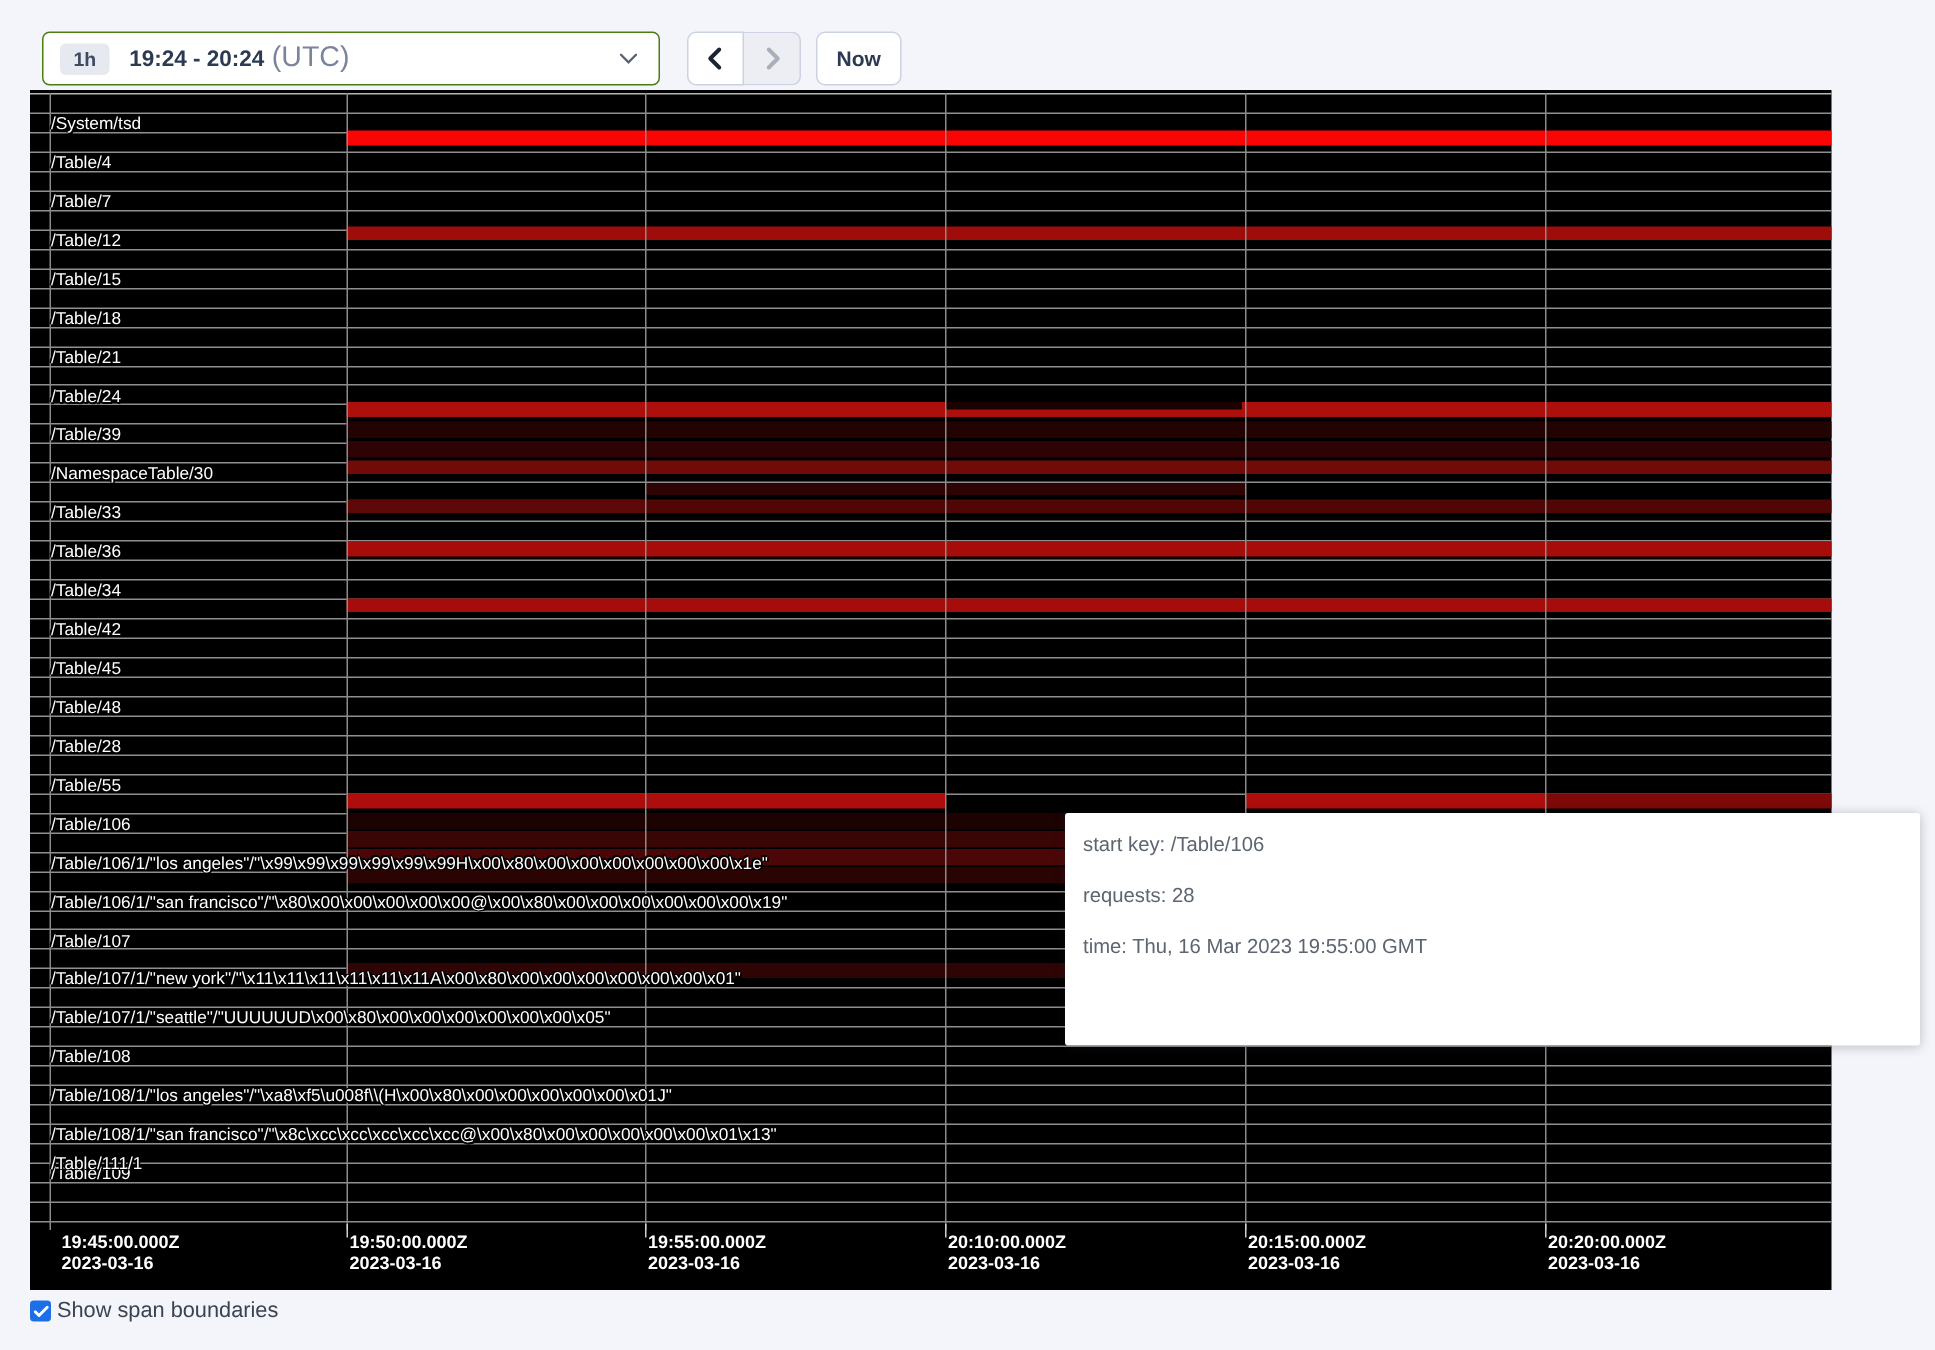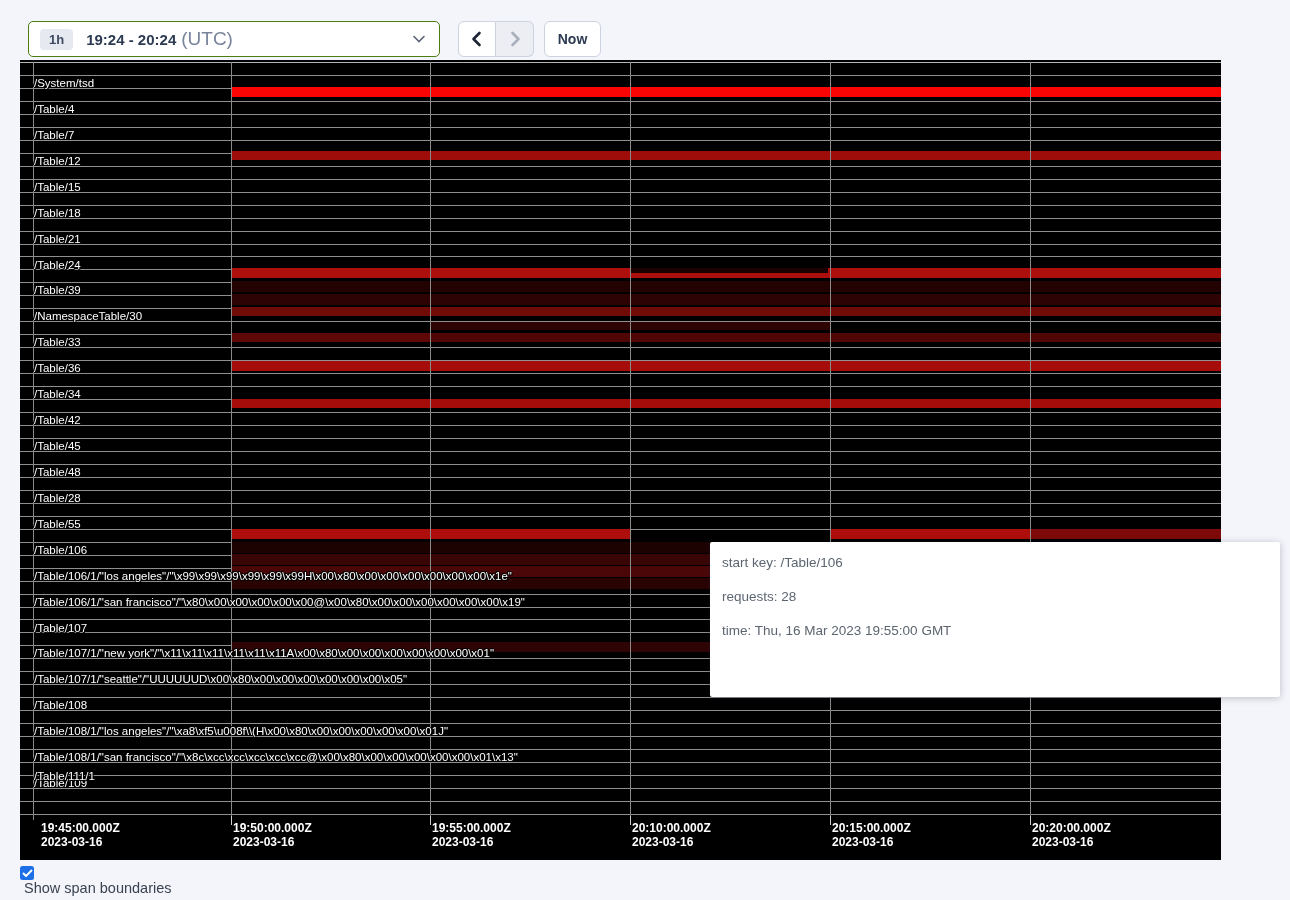--- a/index.html
+++ b/index.html
@@ -37,21 +37,21 @@
   .axis-label{position:absolute;top:762px;z-index:4;color:#fff;font-size:12px;font-weight:bold;
     line-height:13.5px;white-space:pre;}
 
   
   .tooltip{position:absolute;left:710px;top:542px;width:570px;height:155px;background:#fff;
     border-radius:2px;box-shadow:0 1px 7px rgba(40,40,60,0.28);z-index:10;
     padding:13px 12px;color:#5c6570;font-size:13.5px;}
   .tooltip div{height:20px;margin-bottom:14px;white-space:pre;overflow:hidden;}
 
   
-  .footer{position:absolute;left:20px;top:866px;display:flex;flex-direction:column;}
+  .footer{position:absolute;left:20px;top:866px;display:flex;align-items:center;}
   .checkbox{width:14px;height:14px;background:#1d6fe8;border-radius:2.5px;display:flex;
     align-items:center;justify-content:center;cursor:pointer;}
   .checkbox svg{display:block;}
   .footer-label{margin-left:4px;font-size:14.5px;color:#3a4350;}
 </style>
 </head>
 <body>
 
 <div class="topbar">
   <div class="range-box">

